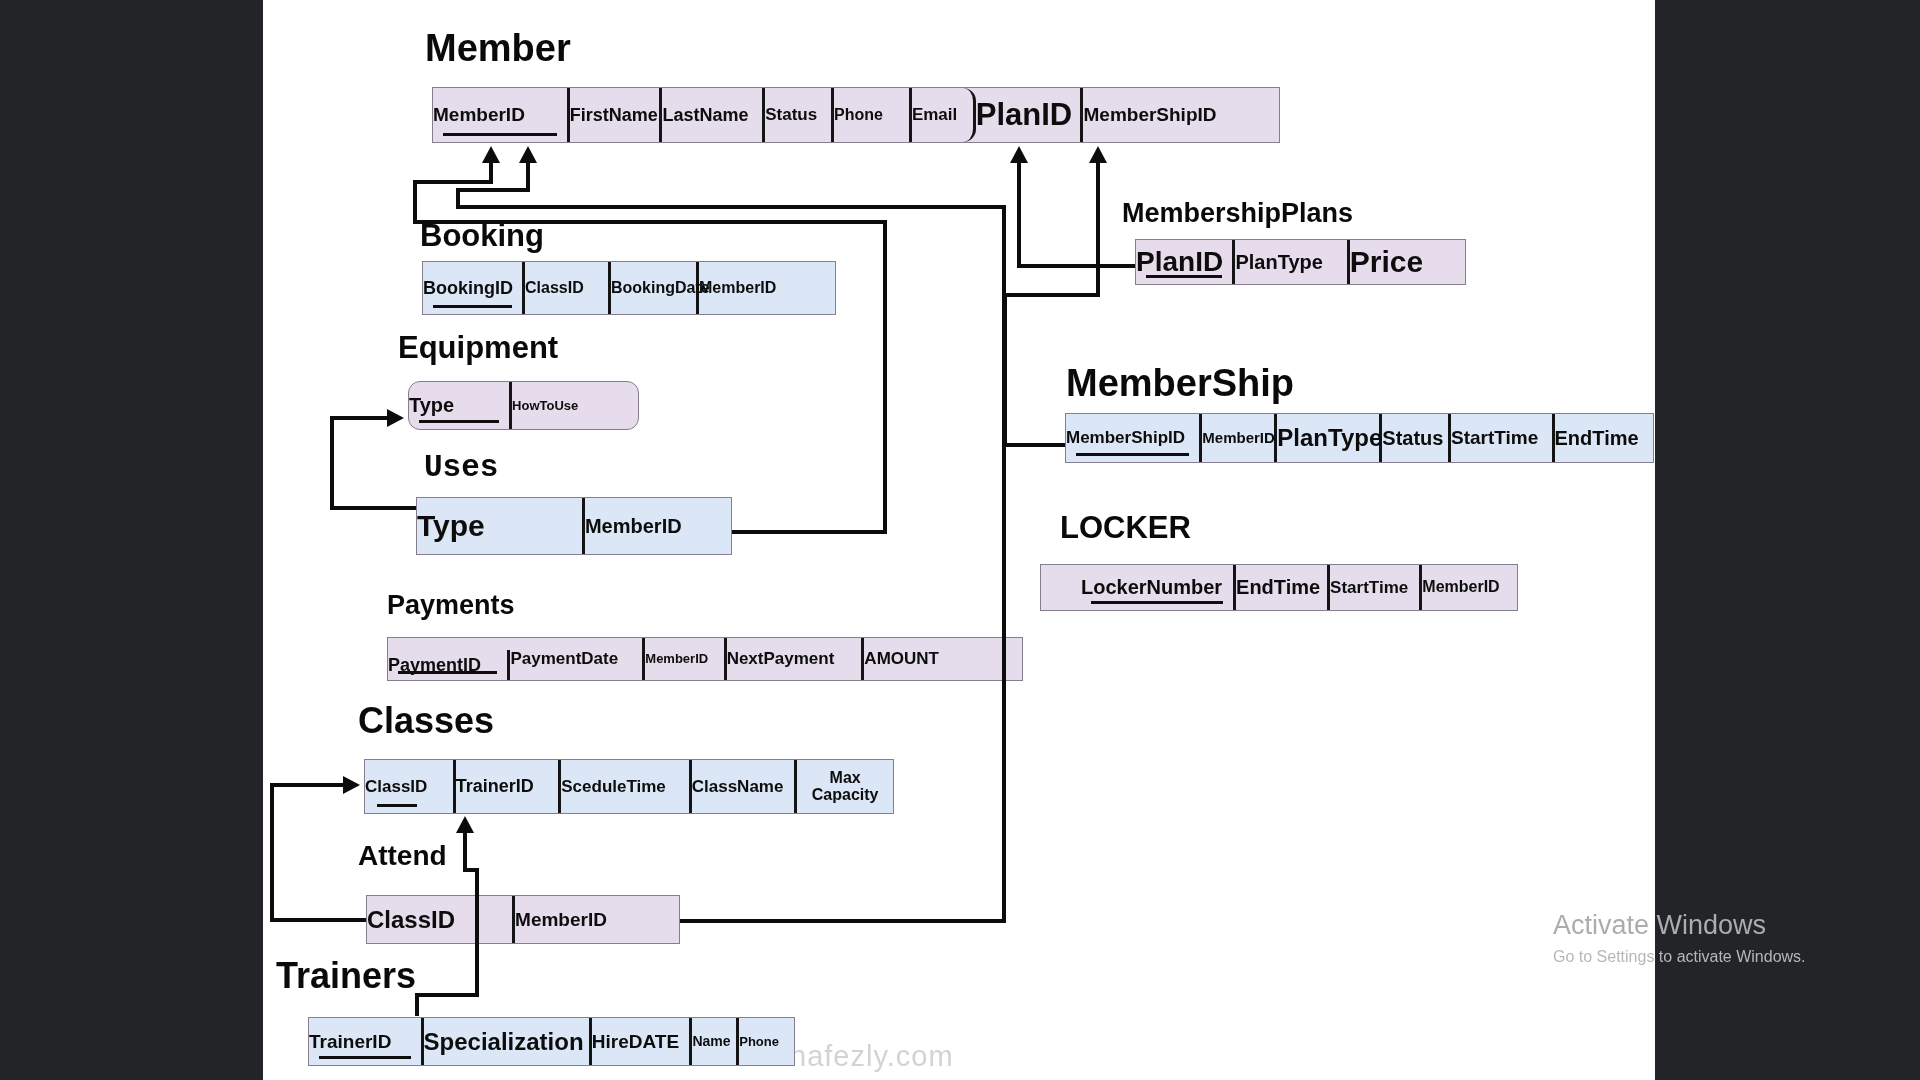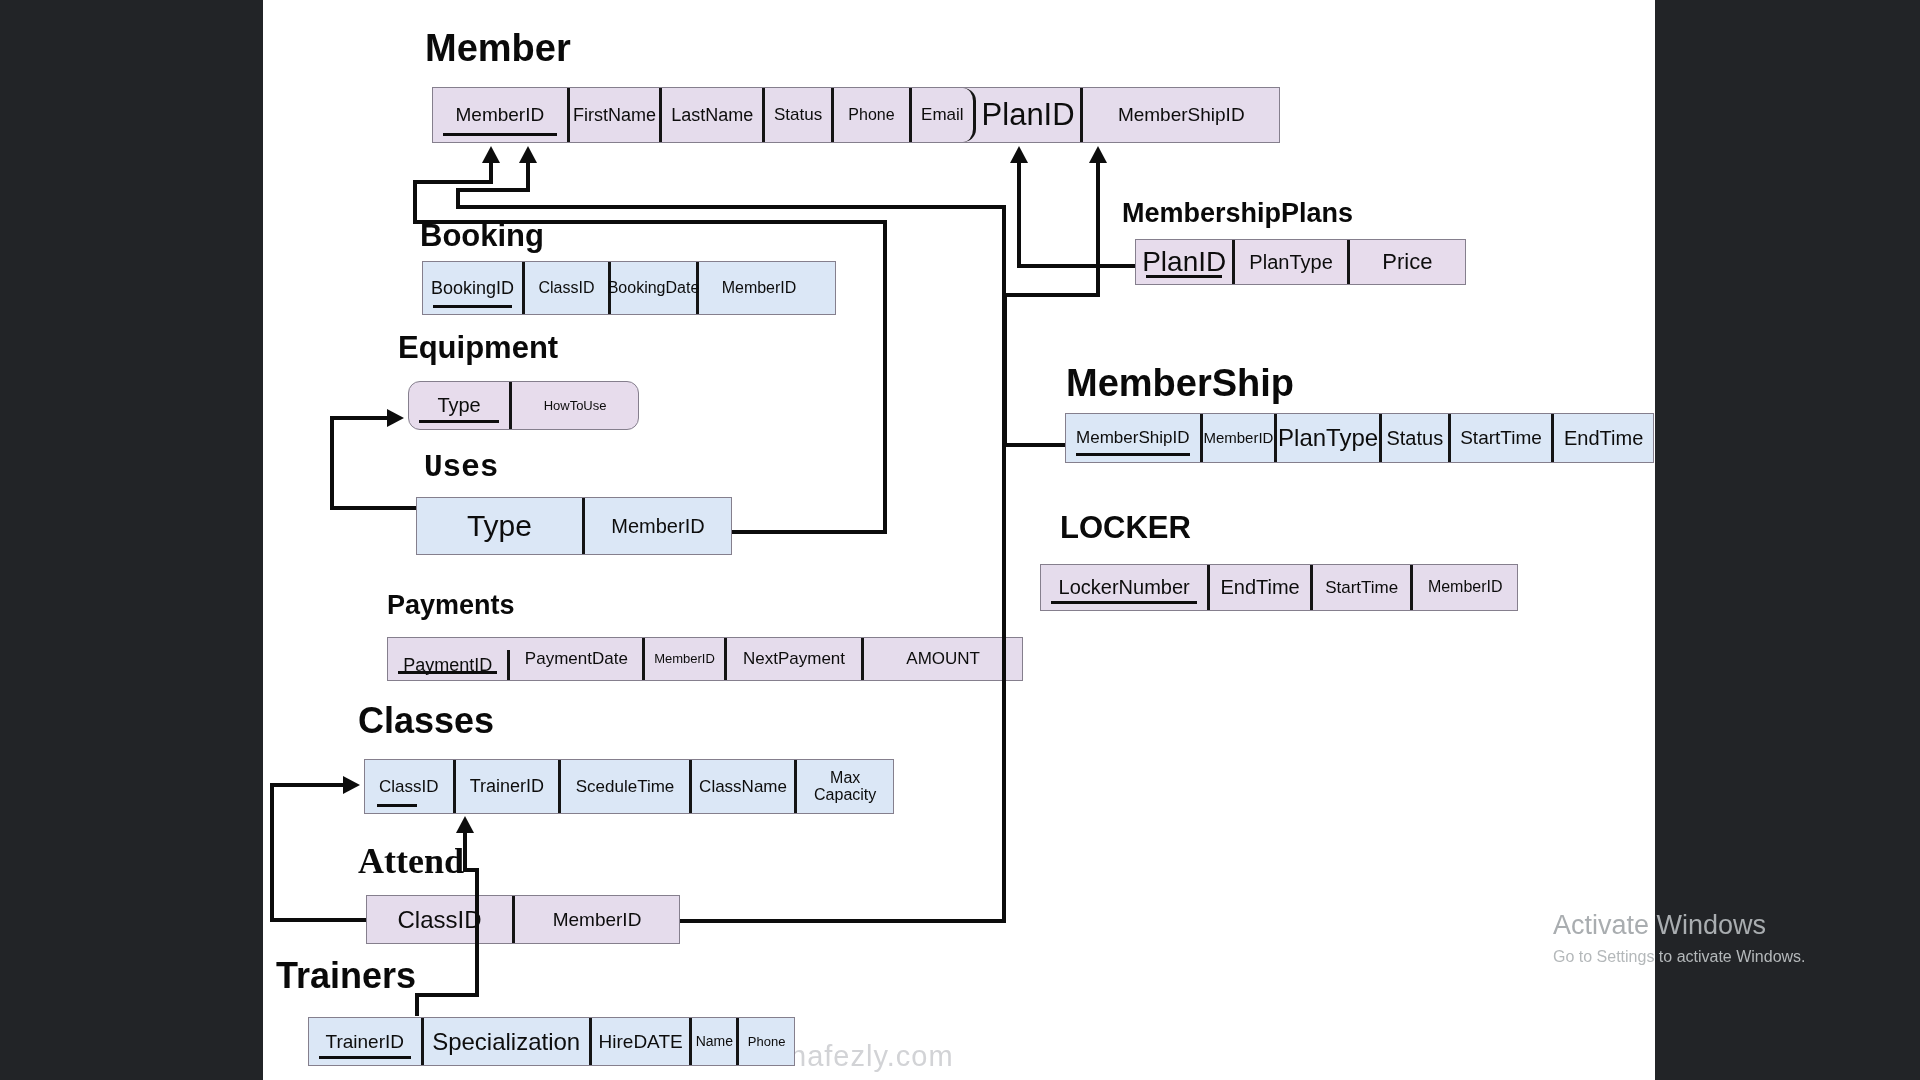--- a/index.html
+++ b/index.html
@@ -4,21 +4,21 @@
 <style>
   html,body{margin:0;padding:0;background:#000;}
   #canvas{position:relative;width:1920px;height:1080px;background:#ffffff;overflow:hidden;
           font-family:"Liberation Sans", sans-serif;}
   .sidebar{position:absolute;top:0;bottom:0;background:#222427;z-index:4;}
   .tbl-title{position:absolute;font-weight:bold;color:#0a0a0a;white-space:nowrap;z-index:2;
              letter-spacing:0px;}
   .tbl-row{position:absolute;display:flex;box-sizing:border-box;z-index:2;
            border:1px solid #857f8d;}
   .tbl-cell{position:relative;box-sizing:border-box;display:flex;align-items:center;
-            justify-content:center;text-align:center;font-weight:normal;color:#0d0d0d;
+            justify-content:flex-start;text-align:center;font-weight:bold;color:#0d0d0d;
             border-right:3px solid #141414;line-height:1.05;}
   .tbl-cell:last-child{border-right:none;}
   .pkline{position:absolute;height:3px;background:#0d0d0d;bottom:6px;left:10px;right:10px;}
   .pkline.short{right:auto;width:45%;left:14%;}
   svg.wires{position:absolute;left:0;top:0;z-index:5;}
   .wm-logo{position:absolute;color:#d2d3d6;font-weight:bold;z-index:1;white-space:nowrap;}
   .wm-site{position:absolute;color:#d2d3d6;z-index:1;white-space:nowrap;letter-spacing:1px;}
   .act1{position:absolute;color:#a9adb0;z-index:6;white-space:nowrap;}
   .act2{position:absolute;color:#b4b8ba;z-index:6;white-space:nowrap;}
 </style>
@@ -129,21 +129,21 @@
         <div class="tbl-cell" style="width: 131px; font-size: 17px;">
           <span>SceduleTime</span>
         </div>
         <div class="tbl-cell" style="width: 106px; font-size: 17px;">
           <span>ClassName</span>
         </div>
         <div class="tbl-cell" style="width: 96px; font-size: 16px; white-space: normal; padding: 0px 4px;">
           <span>Max Capacity</span>
         </div>
       </div>
-      <div class="tbl-title" style="left: 358px; top: 840px; font-size: 36px; font-family: Liberation Serif, serif;">Attend</div>
+      <div class="tbl-title" style="left: 358px; top: 840px; font-size: 28px;">Attend</div>
       <div class="tbl-row" style="left: 366px; top: 895px; width: 314px; height: 49px; background: rgb(229, 220, 236);">
         <div class="tbl-cell" style="width: 149px; font-size: 24px;">
           <span>ClassID</span>
         </div>
         <div class="tbl-cell" style="width: 165px; font-size: 19px;">
           <span>MemberID</span>
         </div>
       </div>
       <div class="tbl-title" style="left: 276px; top: 955px; font-size: 36px;">Trainers</div>
       <div class="tbl-row" style="left: 308px; top: 1017px; width: 487px; height: 49px; background: rgb(219, 231, 246);">
@@ -166,21 +166,21 @@
       </div>
       <div class="tbl-title" style="left: 1122px; top: 198px; font-size: 27px;">MembershipPlans</div>
       <div class="tbl-row" style="left: 1135px; top: 239px; width: 331px; height: 46px; background: rgb(231, 220, 236);">
         <div class="tbl-cell" style="width: 100px; font-size: 28px;">
           <span>PlanID</span>
           <div class="pkline"></div>
         </div>
         <div class="tbl-cell" style="width: 115px; font-size: 20px;">
           <span>PlanType</span>
         </div>
-        <div class="tbl-cell" style="width: 116px; font-size: 22px;">
+        <div class="tbl-cell" style="width: 116px; font-size: 30px;">
           <span>Price</span>
         </div>
       </div>
       <div class="tbl-title" style="left: 1066px; top: 362px; font-size: 38px;">MemberShip</div>
       <div class="tbl-row" style="left: 1065px; top: 413px; width: 589px; height: 50px; background: rgb(219, 231, 246);">
         <div class="tbl-cell" style="width: 137px; font-size: 17px;">
           <span>MemberShipID</span>
           <div class="pkline"></div>
         </div>
         <div class="tbl-cell" style="width: 75px; font-size: 15px;">
@@ -193,21 +193,21 @@
           <span>Status</span>
         </div>
         <div class="tbl-cell" style="width: 104px; font-size: 19px;">
           <span>StartTime</span>
         </div>
         <div class="tbl-cell" style="width: 99px; font-size: 20px;">
           <span>EndTime</span>
         </div>
       </div>
       <div class="tbl-title" style="left: 1060px; top: 510px; font-size: 31px;">LOCKER</div>
-      <div class="tbl-row" style="left: 1040px; top: 564px; width: 478px; height: 47px; background: rgb(229, 220, 236);">
+      <div class="tbl-row" style="left: 1040px; top: 564px; width: 478px; height: 47px; background: rgb(229, 220, 236); padding-left: 40px;">
         <div class="tbl-cell" style="width: 170px; font-size: 20px;">
           <span>LockerNumber</span>
           <div class="pkline"></div>
         </div>
         <div class="tbl-cell" style="width: 103px; font-size: 20px;">
           <span>EndTime</span>
         </div>
         <div class="tbl-cell" style="width: 101px; font-size: 17px;">
           <span>StartTime</span>
         </div>

